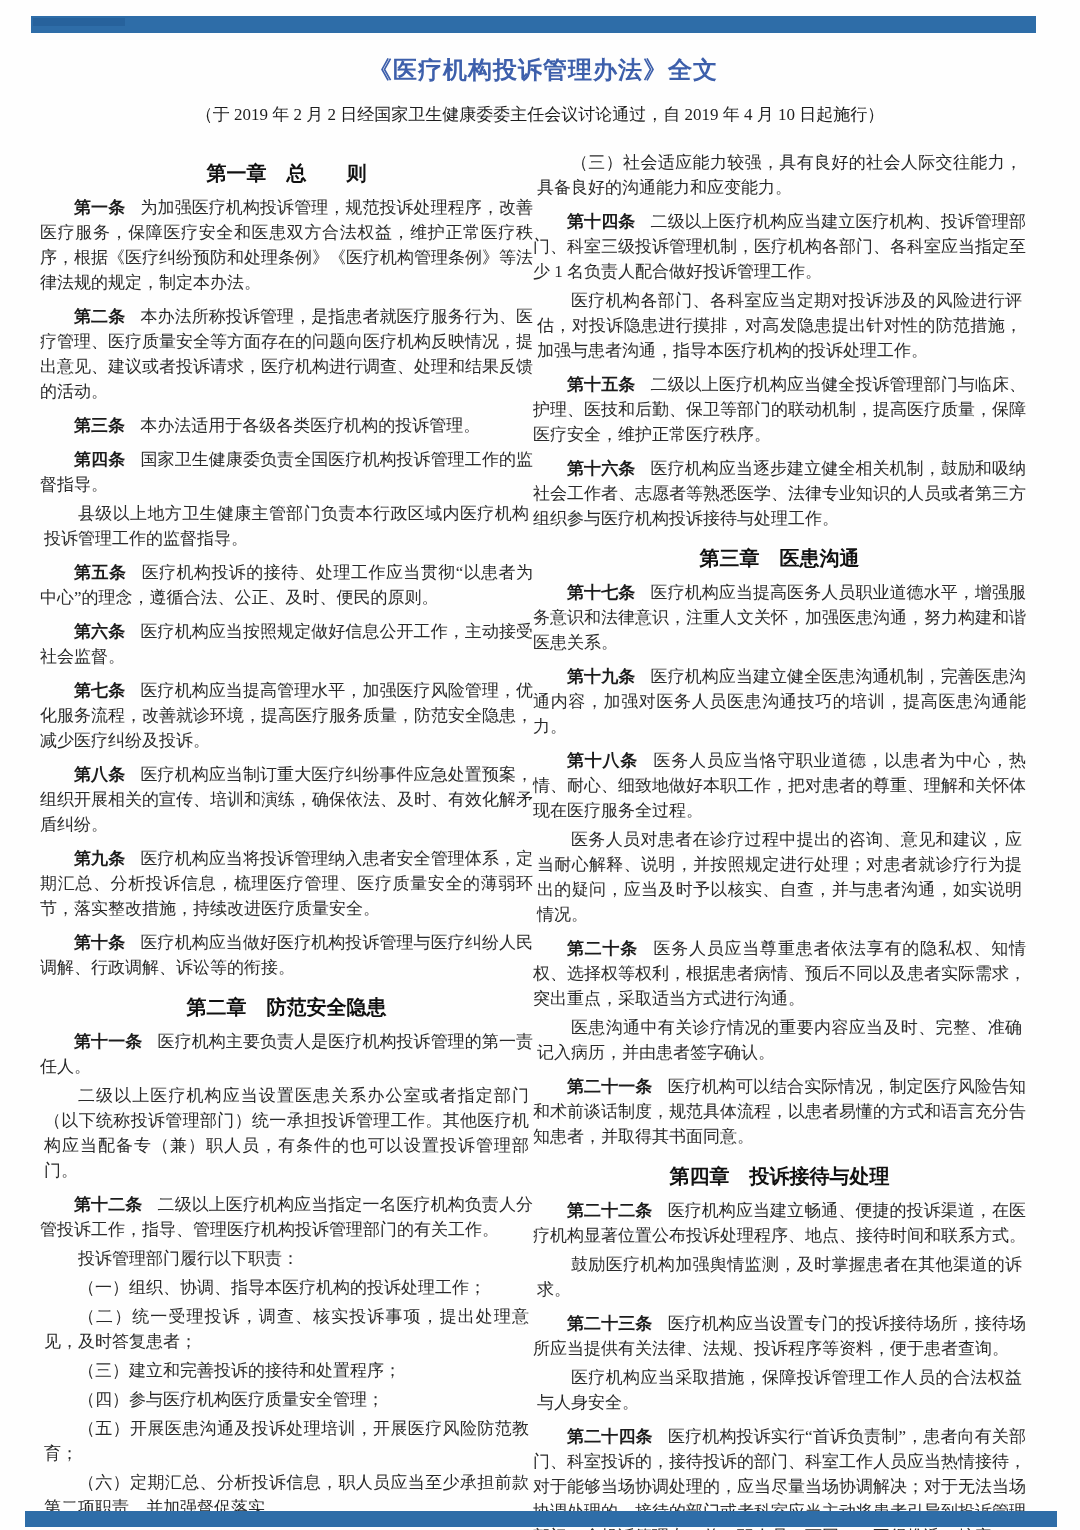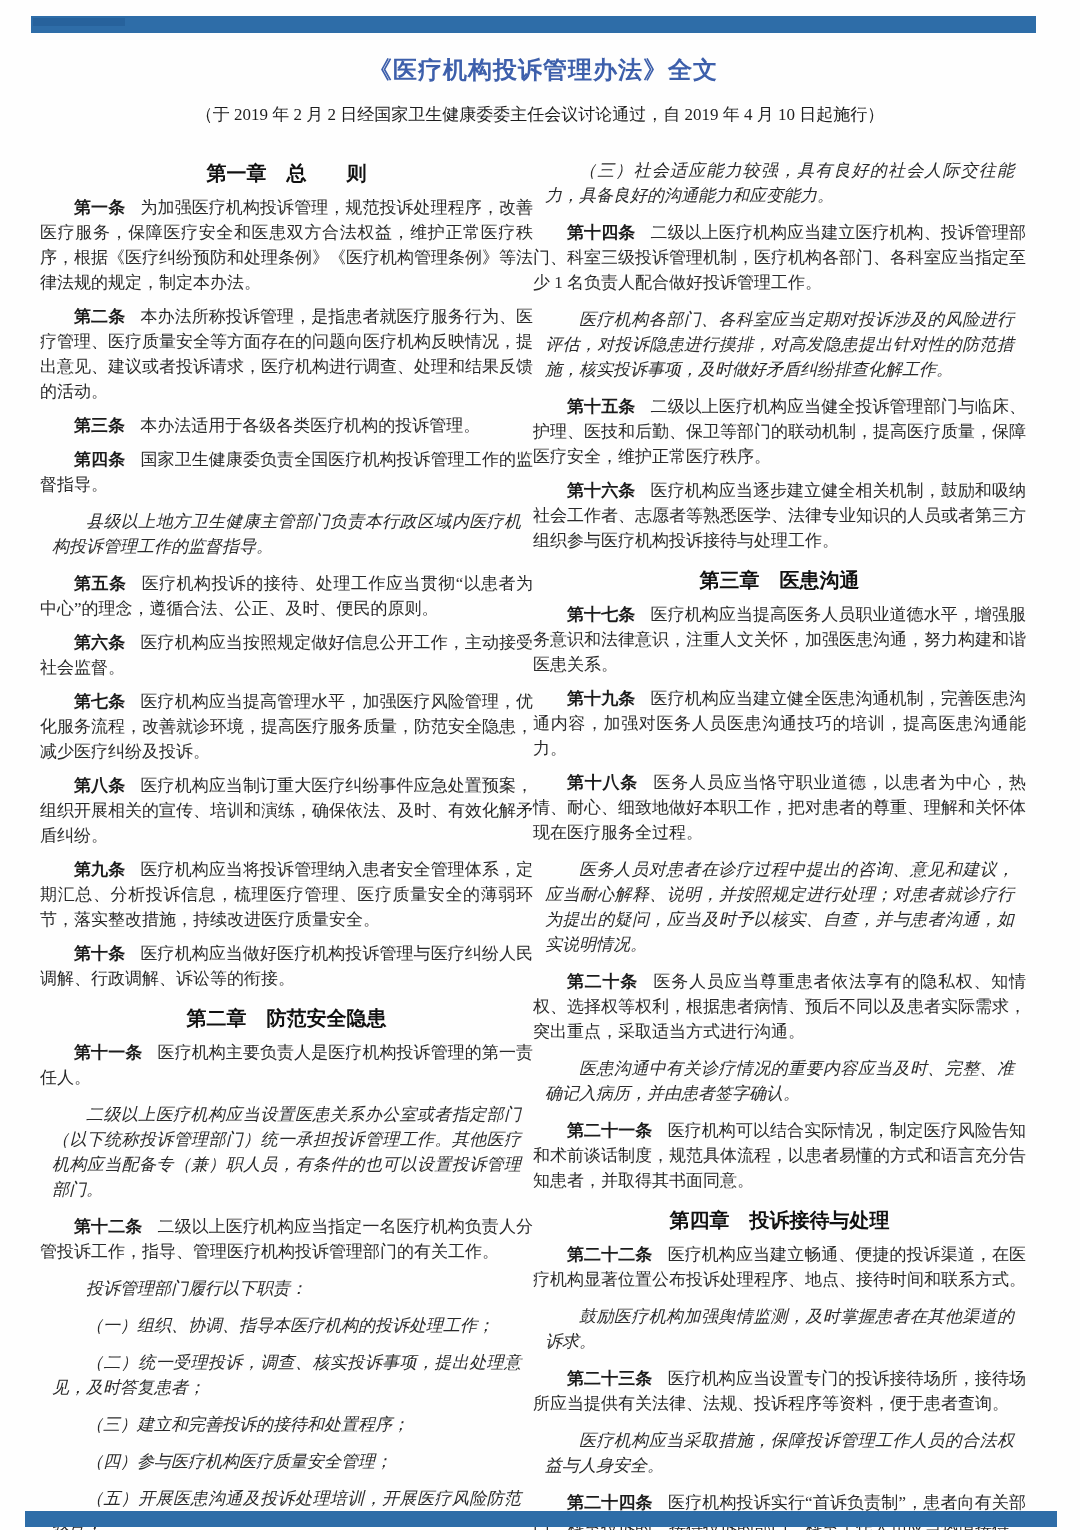--- a/index.html
+++ b/index.html
@@ -54,23 +54,22 @@
     color:#111;
     text-align:center;
     margin:15px 0 7px 0;
     text-indent:0;
   }
   .article{
     margin:9px 0 0 0;
     text-indent:2em;
   }
   .cont{
-    margin:12px;
+    margin:4px;
     text-indent:2em;
-    font-style:italic;
   }
   .num{
     font-weight:bold;
     color:#1c1c1c;
     margin-right:0.9em;
   }
 </style>
 </head>
 <body>
 
@@ -105,21 +104,21 @@
         <p class="cont">（二）统一受理投诉，调查、核实投诉事项，提出处理意见，及时答复患者；</p>
         <p class="cont">（三）建立和完善投诉的接待和处置程序；</p>
         <p class="cont">（四）参与医疗机构医疗质量安全管理；</p>
         <p class="cont">（五）开展医患沟通及投诉处理培训，开展医疗风险防范教育；</p>
         <p class="cont">（六）定期汇总、分析投诉信息，职人员应当至少承担前款第二项职责，并加强督促落实。</p>
         <p class="article"><b class="num">第十三条</b><span>医疗机构投诉管理人员应当具备以下条件：</span></p>
       </div>
     <div class="col">
         <p class="cont">（三）社会适应能力较强，具有良好的社会人际交往能力，具备良好的沟通能力和应变能力。</p>
         <p class="article"><b class="num">第十四条</b><span>二级以上医疗机构应当建立医疗机构、投诉管理部门、科室三级投诉管理机制，医疗机构各部门、各科室应当指定至少 1 名负责人配合做好投诉管理工作。</span></p>
-        <p class="cont">医疗机构各部门、各科室应当定期对投诉涉及的风险进行评估，对投诉隐患进行摸排，对高发隐患提出针对性的防范措施，核实投诉事项，及时做好矛盾纠纷排查化解工作。</p>
+        <p class="cont">医疗机构各部门、各科室应当定期对投诉涉及的风险进行评估，对投诉隐患进行摸排，对高发隐患提出针对性的防范措施，加强与患者沟通，指导本医疗机构的投诉处理工作。</p>
         <p class="article"><b class="num">第十五条</b><span>二级以上医疗机构应当健全投诉管理部门与临床、护理、医技和后勤、保卫等部门的联动机制，提高医疗质量，保障医疗安全，维护正常医疗秩序。</span></p>
         <p class="article"><b class="num">第十六条</b><span>医疗机构应当逐步建立健全相关机制，鼓励和吸纳社会工作者、志愿者等熟悉医学、法律专业知识的人员或者第三方组织参与医疗机构投诉接待与处理工作。</span></p>
         <h2 class="chapter">第三章　医患沟通</h2>
         <p class="article"><b class="num">第十七条</b><span>医疗机构应当提高医务人员职业道德水平，增强服务意识和法律意识，注重人文关怀，加强医患沟通，努力构建和谐医患关系。</span></p>
         <p class="article"><b class="num">第十九条</b><span>医疗机构应当建立健全医患沟通机制，完善医患沟通内容，加强对医务人员医患沟通技巧的培训，提高医患沟通能力。</span></p>
         <p class="article"><b class="num">第十八条</b><span>医务人员应当恪守职业道德，以患者为中心，热情、耐心、细致地做好本职工作，把对患者的尊重、理解和关怀体现在医疗服务全过程。</span></p>
         <p class="cont">医务人员对患者在诊疗过程中提出的咨询、意见和建议，应当耐心解释、说明，并按照规定进行处理；对患者就诊疗行为提出的疑问，应当及时予以核实、自查，并与患者沟通，如实说明情况。</p>
         <p class="article"><b class="num">第二十条</b><span>医务人员应当尊重患者依法享有的隐私权、知情权、选择权等权利，根据患者病情、预后不同以及患者实际需求，突出重点，采取适当方式进行沟通。</span></p>
         <p class="cont">医患沟通中有关诊疗情况的重要内容应当及时、完整、准确记入病历，并由患者签字确认。</p>
         <p class="article"><b class="num">第二十一条</b><span>医疗机构可以结合实际情况，制定医疗风险告知和术前谈话制度，规范具体流程，以患者易懂的方式和语言充分告知患者，并取得其书面同意。</span></p>

